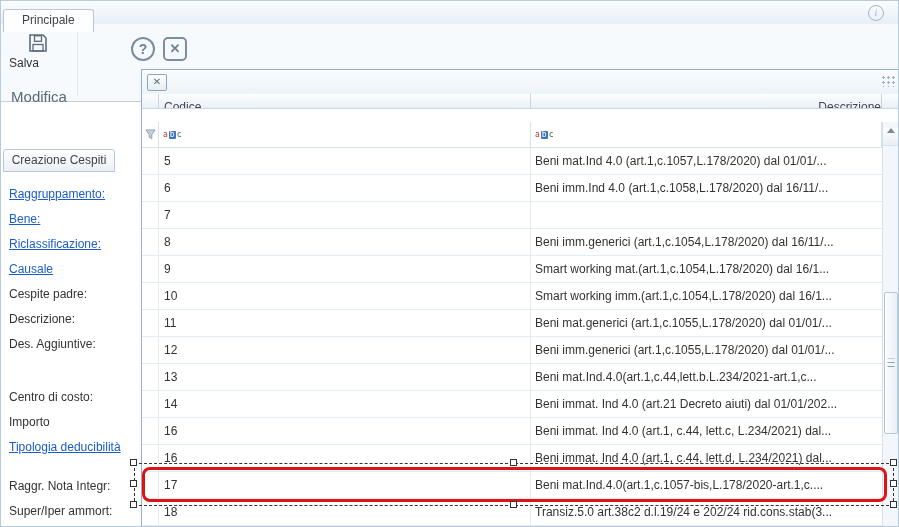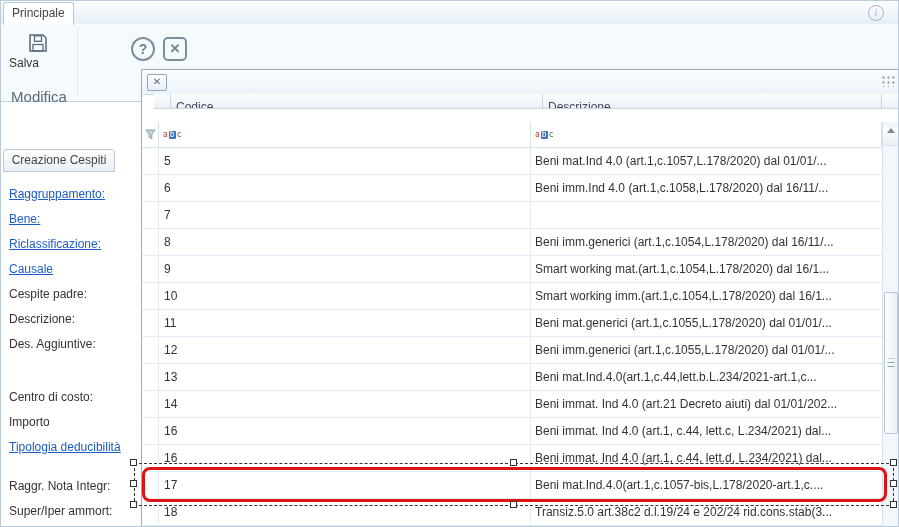--- a/index.html
+++ b/index.html
@@ -4,21 +4,21 @@
 <style>
   html,body{margin:0;padding:0;background:#fff;}
   #screen{
     position:relative;width:899px;height:527px;overflow:hidden;
     background:#fff;border:1px solid #b9cada;box-sizing:border-box;
     font-family:"Liberation Sans",sans-serif;font-size:12px;color:#333;
   }
   
   .tabstrip{position:absolute;left:0;top:0;right:0;height:23px;
     background:linear-gradient(#fbfdfe,#e7eef6);border-bottom:1px solid #c3d1df;}
-  .main-tab{position:absolute;left:2px;top:1px;height:22px;padding:0 8px;
+  .main-tab{position:absolute;left:2px;top:8px;height:22px;padding:0 18px;
     background:#fdfeff;border:1px solid #b9c7d5;border-bottom:none;
     border-radius:3px 3px 0 0;line-height:21px;color:#444;z-index:2;}
   .info-icon{position:absolute;right:14px;top:4px;width:14px;height:14px;
     border:1px solid #a9b6c4;border-radius:50%;color:#a9b6c4;font-size:10px;
     line-height:13px;text-align:center;font-style:italic;
     font-family:"Liberation Serif",serif;cursor:pointer;}
   
   .ribbon{position:absolute;left:0;top:23px;right:0;height:77px;
     background:#f7fafc;border-bottom:1px solid #c3d1df;}
   .save-btn{position:absolute;left:8px;top:4px;width:58px;height:56px;
@@ -49,28 +49,28 @@
     background:#fff;border:1px solid #98b0c6;box-sizing:border-box;
     box-shadow:2px 2px 5px rgba(60,80,100,.18);z-index:10;}
   .popup-titlebar{position:absolute;left:0;top:0;right:0;height:24px;
     background:linear-gradient(#fafcfd,#edf3f8);border-bottom:1px solid #c9d6e2;}
   .popup-close{position:absolute;left:5px;top:4px;width:18px;height:15px;
     border:1px solid #8fa6ba;border-radius:2px;background:linear-gradient(#fff,#e6edf4);
     color:#5a6c7f;font-size:10px;line-height:13px;text-align:center;cursor:pointer;}
   .grip-dots{position:absolute;right:4px;top:5px;width:14px;height:12px;cursor:pointer;
     background-image:radial-gradient(#9fb0c0 1px,transparent 1.2px);
     background-size:5px 5px;}
-  .grid-header{position:absolute;left:12px;top:24px;right:0;height:15px;display:flex;
+  .grid-header{position:absolute;left:0;top:24px;right:0;height:15px;display:flex;
     background:linear-gradient(#fdfefe,#e9f0f7);border-bottom:1px solid #c9d6e2;
     box-sizing:border-box;color:#445;}
   .hcell{border-right:1px solid #c9d6e2;line-height:27px;padding-left:5px;
     box-sizing:border-box;overflow:hidden;white-space:nowrap;cursor:pointer;}
   .h-ind{width:17px;padding-left:0;}
   .h-codice{width:372px;}
-  .h-desc{flex:1;}
+  .h-desc{flex:1;text-align:right;}
   .h-fill{width:17px;border-right:none;padding-left:0;}
   .filter-row{position:absolute;left:0;top:52px;right:17px;height:26px;display:flex;
     background:#fff;border-bottom:1px solid #d5e1eb;box-sizing:border-box;}
   .fcell{border-right:1px solid #d5e1eb;box-sizing:border-box;display:flex;
     align-items:center;padding-left:4px;cursor:text;}
   .f-ind{width:17px;padding-left:3px;cursor:pointer;}
   .f-codice{width:372px;}
   .f-desc{flex:1;}
   .abc-icon{display:inline-flex;align-items:baseline;font-size:8px;line-height:8px;
     font-family:"DejaVu Sans Mono",monospace;}

